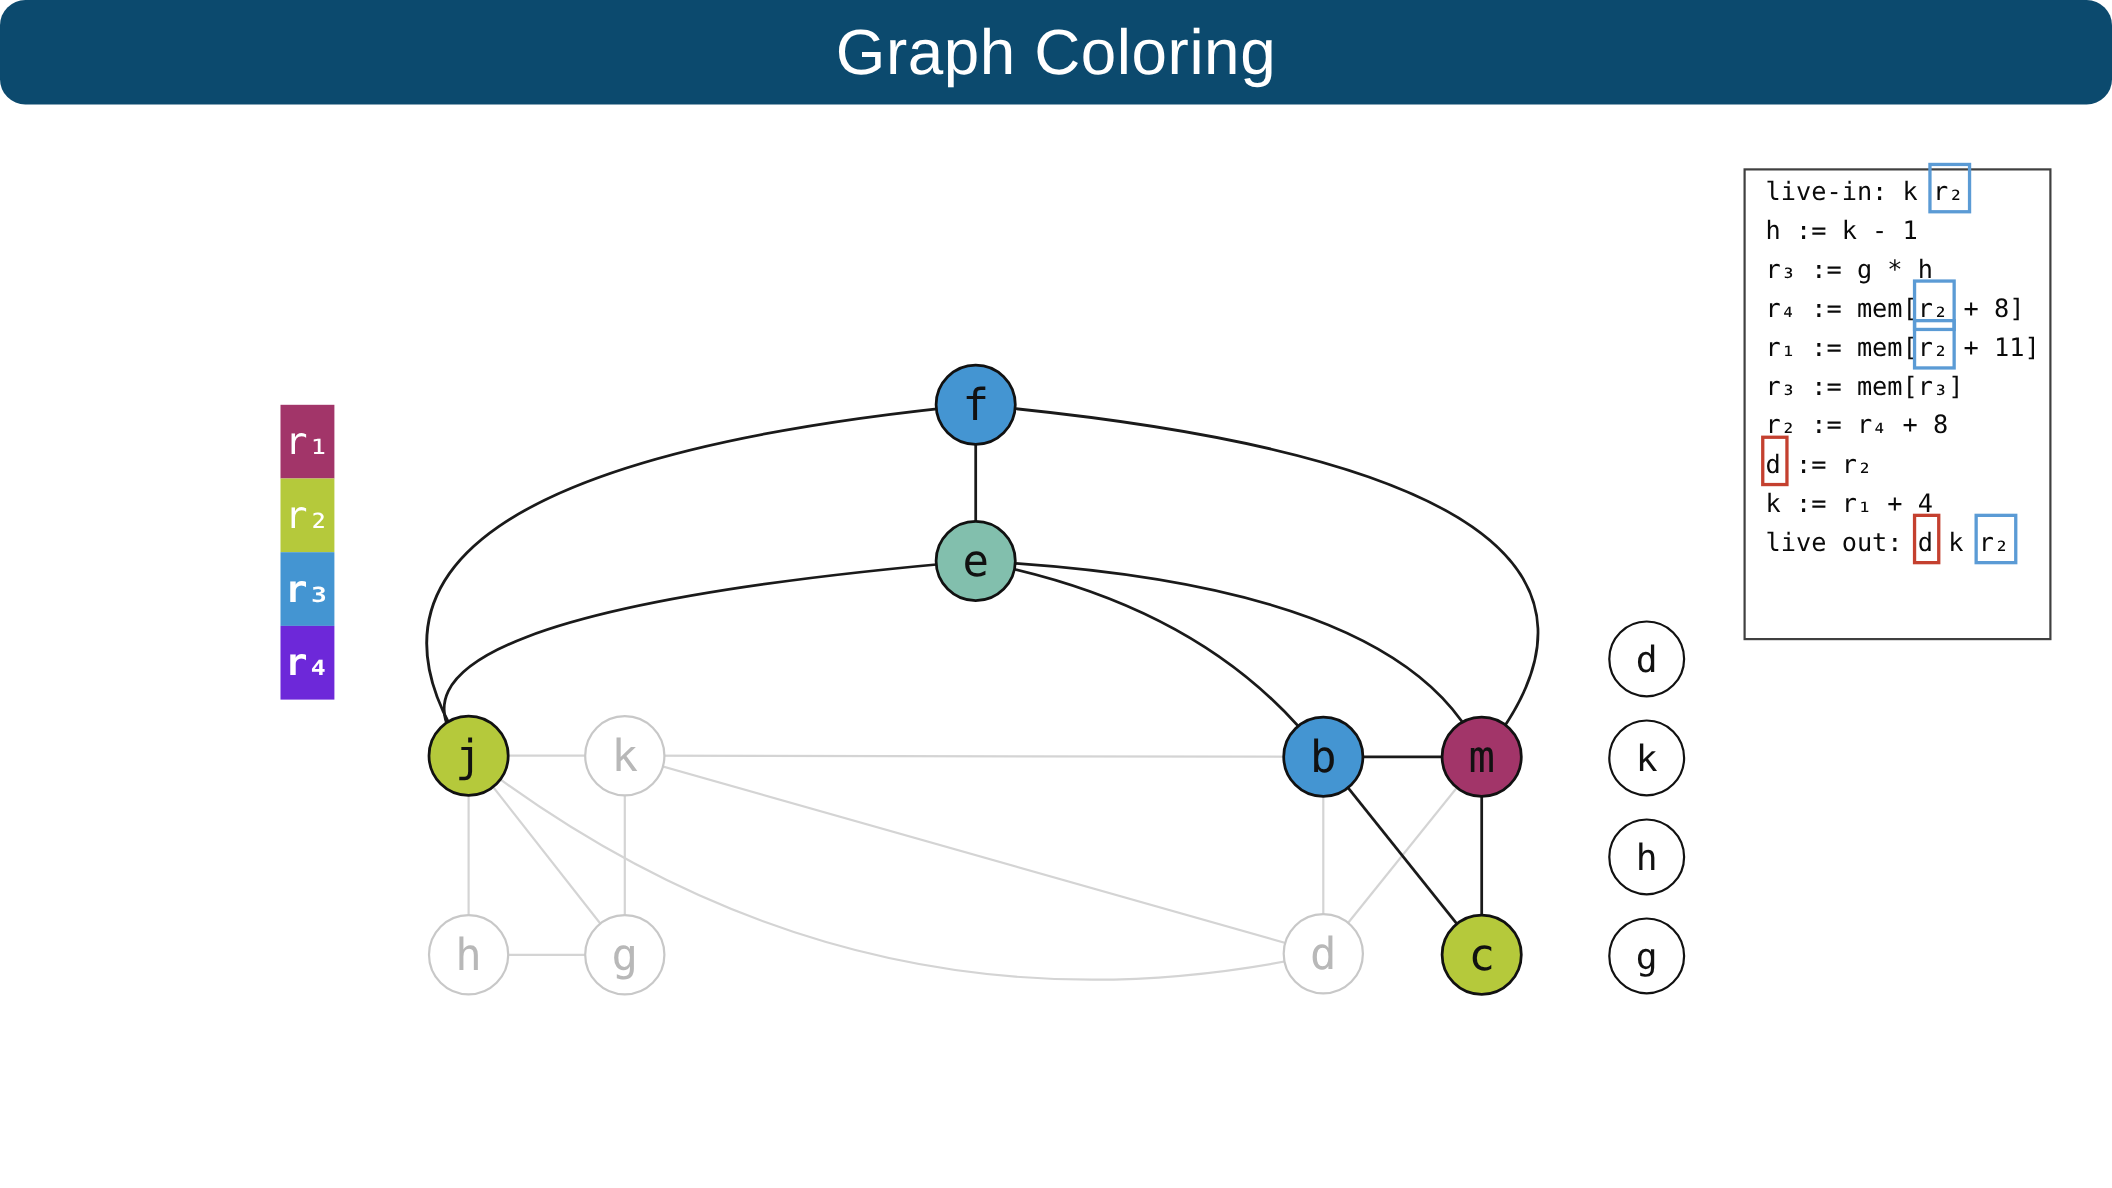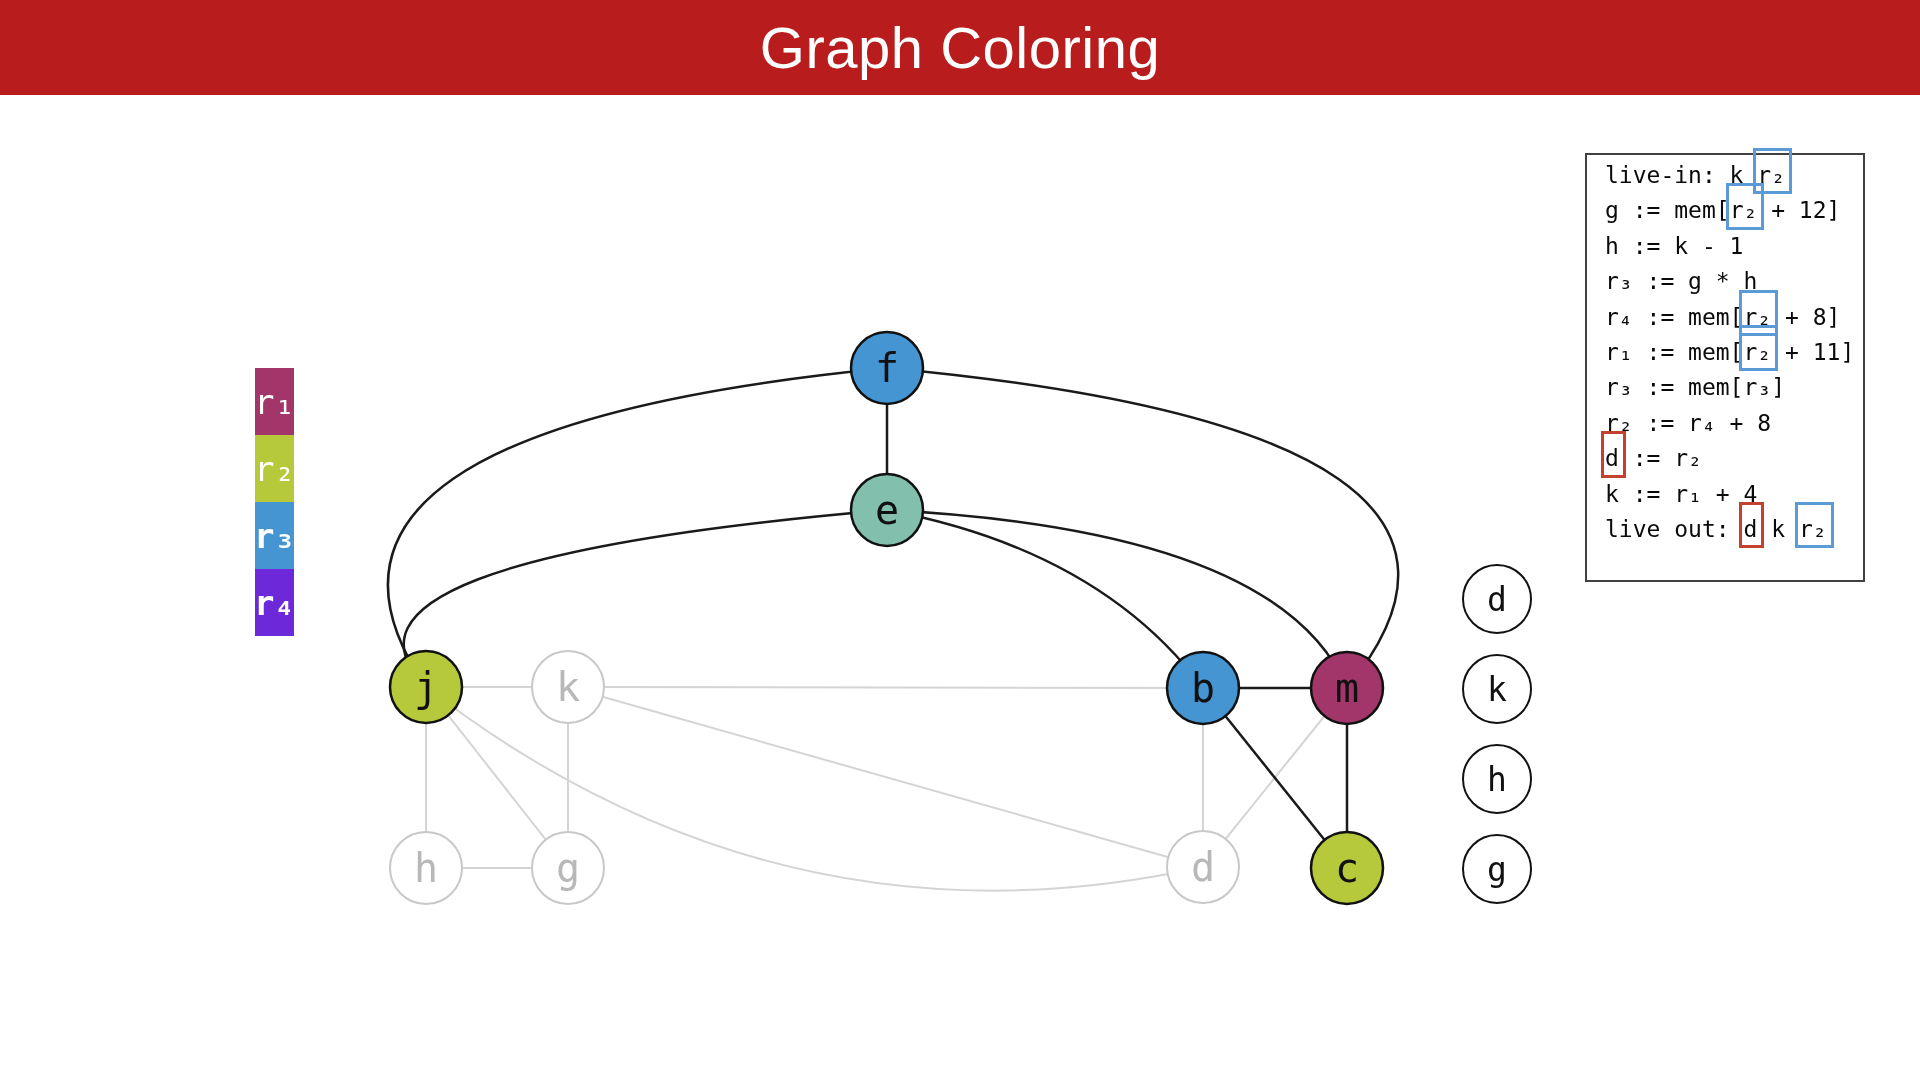--- a/index.html
+++ b/index.html
@@ -19,21 +19,21 @@
     color: #ffffff;
     font-size: 58px;
     font-family: "Liberation Sans", sans-serif;
     letter-spacing: 0.5px;
   }
   .legend {
     position: absolute; left: 255px; top: 368px;
     display: flex; flex-direction: column;
   }
   .legend-item {
-    width: 39px; height: 67px;
+    width: 49px; height: 67px;
     display: flex; align-items: center; justify-content: center;
     color: #ffffff;
     font-family: "DejaVu Sans Mono", "DejaVu Sans", monospace;
     font-size: 34px;
   }
   svg.graph { position: absolute; left: 0; top: 0; }
   .spill {
     position: absolute;
     width: 66px; height: 66px;
     border: 2.5px solid #111111;
@@ -61,21 +61,21 @@
   .tokbox {
     position: absolute;
     left: -4px; right: -7px; top: -10px; bottom: -1px;
     border: 3px solid;
     pointer-events: none;
   }
 </style>
 </head>
 <body>
 
-<header class="banner" style="background: #b91c1c;">
+<header class="banner" style="background: #0c4a6e; border-radius: 23px;">
   <div class="title">Graph Coloring</div>
 </header>
 
 <div class="legend">
     <div class="legend-item" style="background: rgb(162, 53, 105);">r₁</div>
     <div class="legend-item" style="background: rgb(181, 201, 59);">r₂</div>
     <div class="legend-item" style="background: rgb(68, 149, 210); font-weight: bold;">r₃</div>
     <div class="legend-item" style="background: #6d28d9; font-weight: bold;">r₄</div>
   </div>
 
@@ -147,21 +147,20 @@
 
 <div id="spill-col">
     <div class="spill" style="left: 1462px; top: 564px;">d</div>
     <div class="spill" style="left: 1462px; top: 654px;">k</div>
     <div class="spill" style="left: 1462px; top: 744px;">h</div>
     <div class="spill" style="left: 1462px; top: 834px;">g</div>
   </div>
 
 <div class="codebox">
     <div class="code-line"><span class="tok">live-in: k </span><span class="tok">r₂<i class="tokbox" style="border-color: rgb(91, 155, 213);"></i></span></div>
-    <div class="code-line"><span class="tok">g := mem[</span><span class="tok">r₂<i class="tokbox" style="border-color: rgb(91, 155, 213);"></i></span><span class="tok"> + 12]</span></div>
     <div class="code-line"><span class="tok">h := k - 1</span></div>
     <div class="code-line"><span class="tok">r₃ := g * h</span></div>
     <div class="code-line"><span class="tok">r₄ := mem[</span><span class="tok">r₂<i class="tokbox" style="border-color: rgb(91, 155, 213);"></i></span><span class="tok"> + 8]</span></div>
     <div class="code-line"><span class="tok">r₁ := mem[</span><span class="tok">r₂<i class="tokbox" style="border-color: rgb(91, 155, 213);"></i></span><span class="tok"> + 11]</span></div>
     <div class="code-line"><span class="tok">r₃ := mem[r₃]</span></div>
     <div class="code-line"><span class="tok">r₂ := r₄ + 8</span></div>
     <div class="code-line"><span class="tok">d<i class="tokbox" style="border-color: rgb(196, 64, 47);"></i></span><span class="tok"> := r₂</span></div>
     <div class="code-line"><span class="tok">k := r₁ + 4</span></div>
     <div class="code-line"><span class="tok">live out: </span><span class="tok">d<i class="tokbox" style="border-color: rgb(196, 64, 47);"></i></span><span class="tok"> k </span><span class="tok">r₂<i class="tokbox" style="border-color: rgb(91, 155, 213);"></i></span></div>
   </div>

